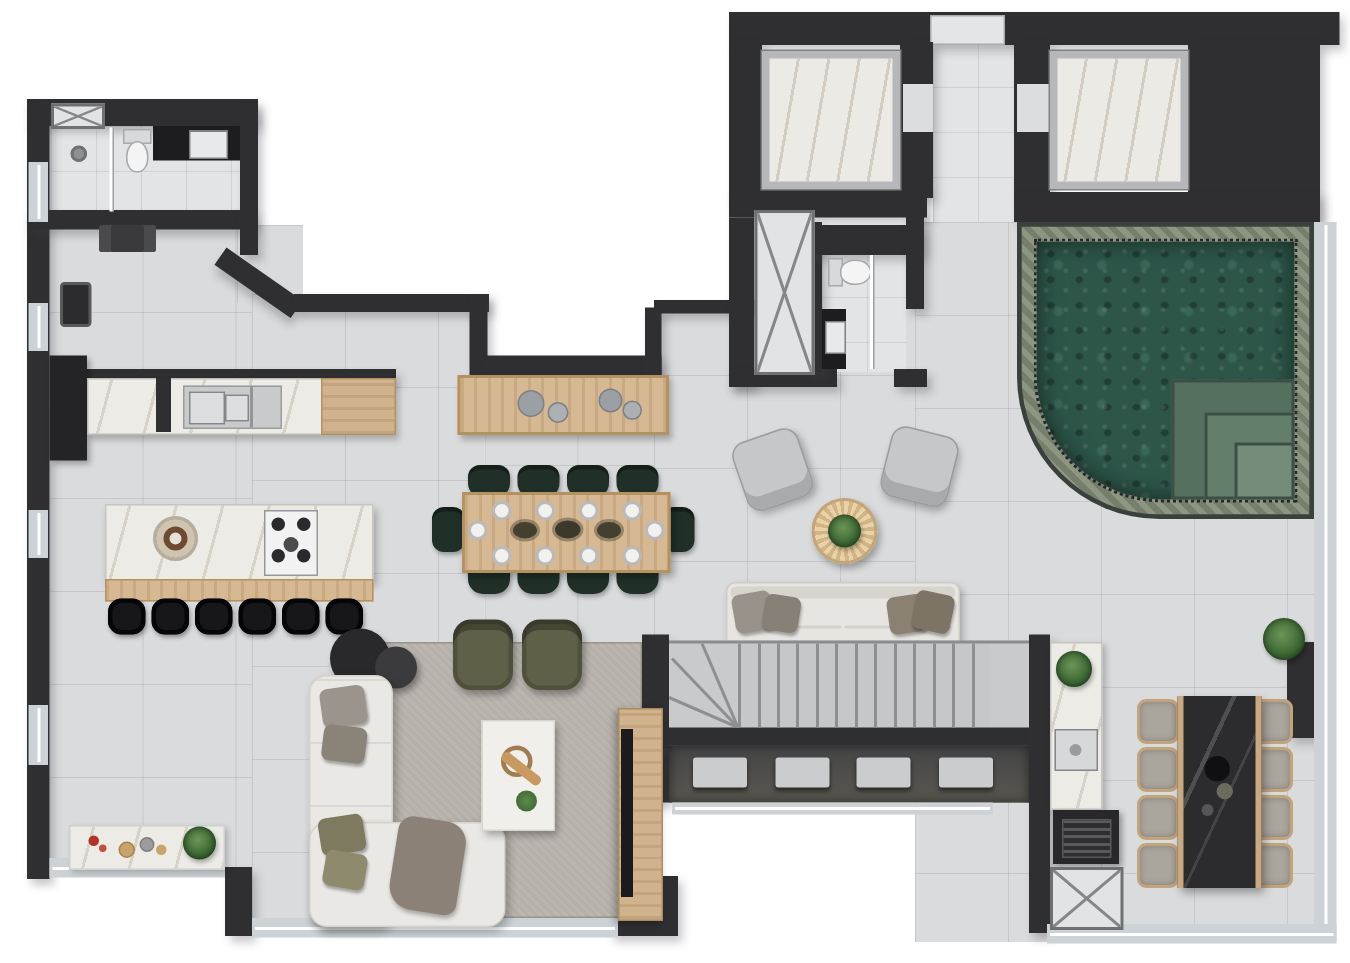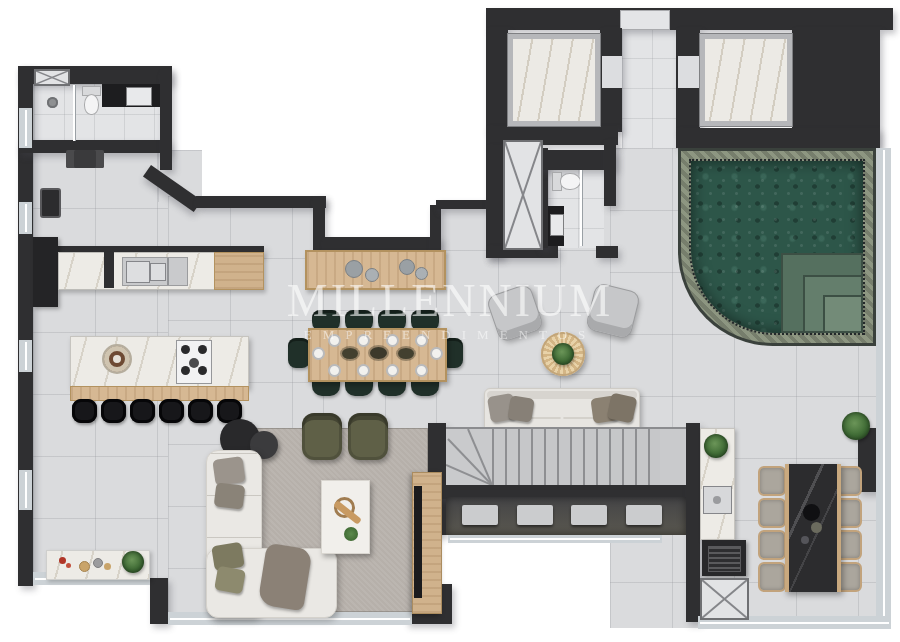--- a/index.html
+++ b/index.html
@@ -324,18 +324,14 @@
 
   <div class="abs marble" style="left:46px;top:550px;width:102px;height:28px;border:1px solid #cfcfcd;box-shadow:2px 2px 4px rgba(0,0,0,.2);">
     <div class="abs" style="left:12px;top:6px;width:7px;height:7px;border-radius:50%;background:#b03527;"></div>
     <div class="abs" style="left:19px;top:12px;width:5px;height:5px;border-radius:50%;background:#c2503c;"></div>
     <div class="abs" style="left:32px;top:10px;width:9px;height:9px;border-radius:50%;background:#c9a46a;border:1px solid #a5834f;"></div>
     <div class="abs" style="left:46px;top:7px;width:8px;height:8px;border-radius:50%;background:#9c9c9e;border:1px solid #7e7e80;"></div>
     <div class="abs" style="left:57px;top:12px;width:7px;height:7px;border-radius:50%;background:#c9a46a;"></div>
   </div>
   <div class="plant" style="left:122px;top:551px;width:22px;height:22px;"></div>
 
-  <div id="watermark">
-    <div id="wm-brand">MILLENNIUM</div>
-    <div id="wm-sub">EMPREENDIMENTOS</div>
-  </div>
 
 </div>
 
 </body></html>

